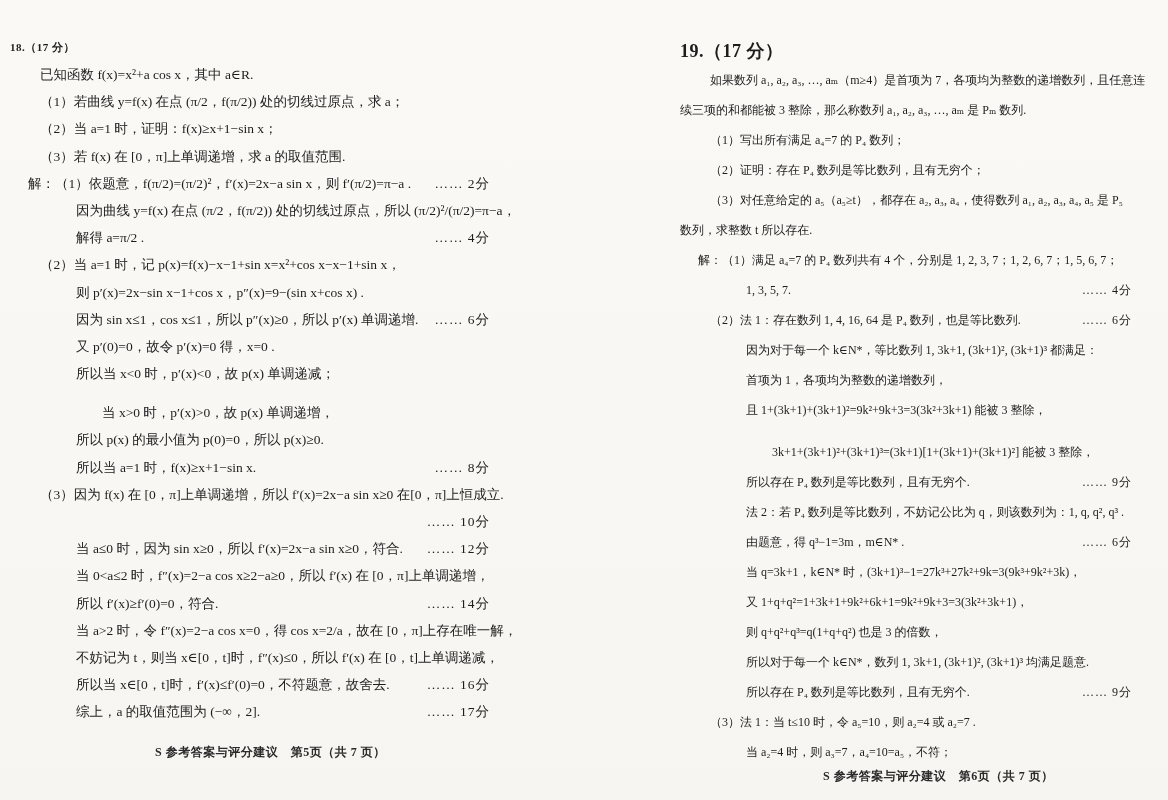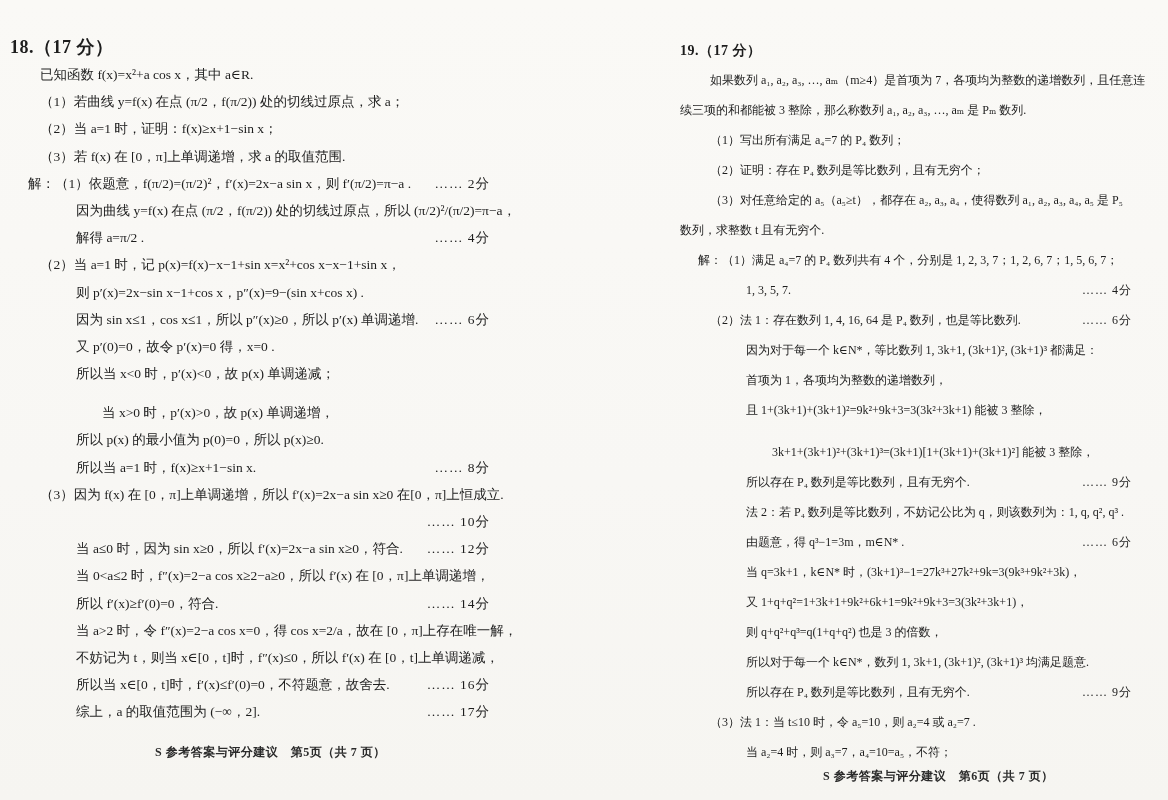--- a/index.html
+++ b/index.html
@@ -28,22 +28,22 @@
   .line .t{white-space:nowrap;}
   .line .s{margin-left:auto;padding-left:14px;white-space:nowrap;letter-spacing:1px;}
   
   .page.left  .line.has-s{width:480px;box-sizing:border-box;}
   .page.right .line.has-s{width:452px;box-sizing:border-box;justify-content:flex-end;}
   .i0{padding-left:0;}
   .i1{padding-left:18px;}
   .i2{padding-left:30px;}
   .i3{padding-left:66px;}
   .i4{padding-left:92px;margin-top:12px;}
-  .head .t{font-weight:bold;font-size:18px;letter-spacing:.5px;}
-  .page.right .head .t{font-size:14px;}
+  .head .t{font-weight:bold;font-size:11px;letter-spacing:.5px;}
+  .page.right .head .t{font-size:18px;}
   .footer{
     position:absolute;
     font-size:12px;
     font-weight:bold;
     color:#2a2a2a;
     letter-spacing:.5px;
     white-space:nowrap;
   }
   .footer.f5{left:155px;top:744px;}
   .footer.f6{left:823px;top:768px;}
@@ -154,21 +154,21 @@
         <div class="line i2">
           <span class="t">（1）写出所有满足 a₄=7 的 P₄ 数列；</span>
         </div>
         <div class="line i2">
           <span class="t">（2）证明：存在 P₄ 数列是等比数列，且有无穷个；</span>
         </div>
         <div class="line i2">
           <span class="t">（3）对任意给定的 a₅（a₅≥t），都存在 a₂, a₃, a₄，使得数列 a₁, a₂, a₃, a₄, a₅ 是 P₅</span>
         </div>
         <div class="line i0">
-          <span class="t">数列，求整数 t 且有无穷个.</span>
+          <span class="t">数列，求整数 t 所以存在.</span>
         </div>
         <div class="line i1">
           <span class="t">解：（1）满足 a₄=7 的 P₄ 数列共有 4 个，分别是 1, 2, 3, 7；1, 2, 6, 7；1, 5, 6, 7；</span>
         </div>
         <div class="line i3 has-s">
           <span class="t">1, 3, 5, 7.</span>
           <span class="s">…… 4分</span>
         </div>
         <div class="line i2 has-s">
           <span class="t">（2）法 1：存在数列 1, 4, 16, 64 是 P₄ 数列，也是等比数列.</span>

